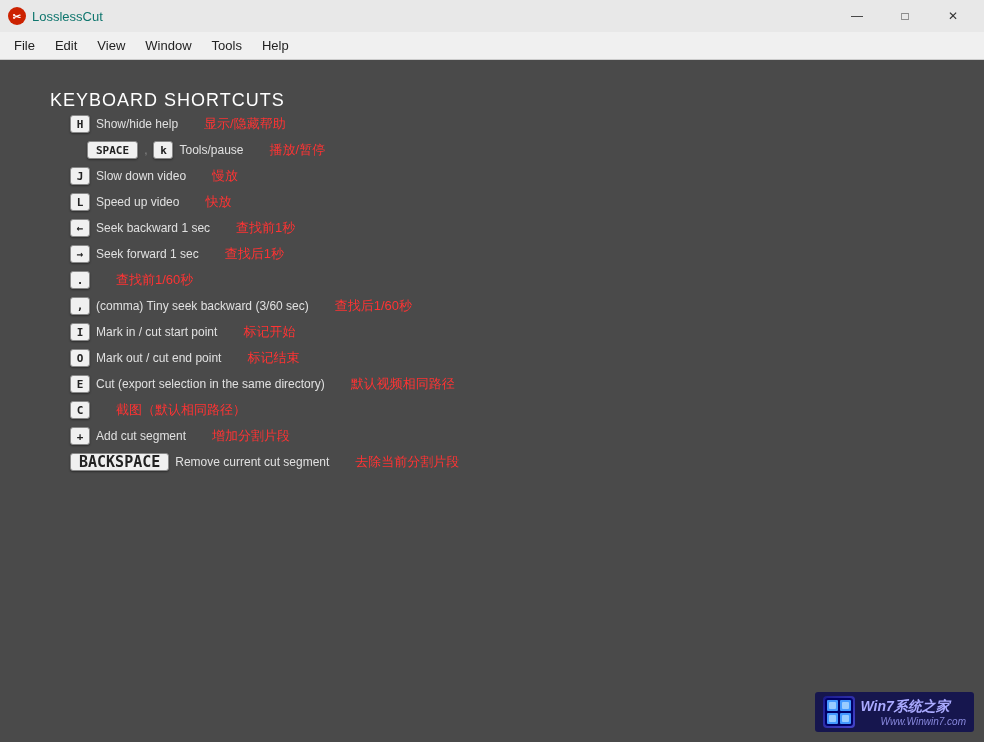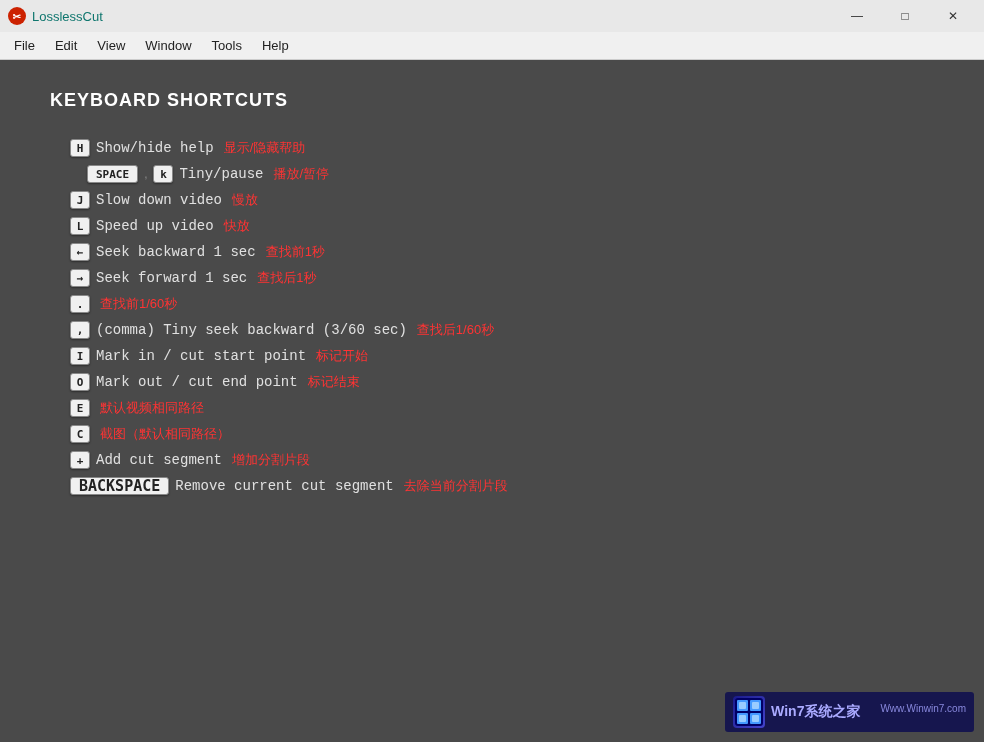--- a/index.html
+++ b/index.html
@@ -84,22 +84,22 @@
     .main-content {
       flex: 1;
       background: #4a4a4a;
       padding: 30px 50px;
       overflow-y: auto;
     }
 
     .shortcuts-title {
       color: #ffffff;
       font-size: 18px;
-      font-weight: bold;
-      margin-bottom: 28px;
+      font-weight: normal;
+      margin-bottom: 4px;
       letter-spacing: 1px;
     }
 
     .shortcuts-list {
       list-style: disc;
       padding-left: 20px;
     }
 
     .shortcuts-list li {
       color: #ddd;
@@ -135,28 +135,27 @@
     }
 
     .key-badge.backspace {
       padding: 1px 8px;
       min-width: 80px;
       font-size: 15px;
     }
 
     .shortcut-label {
       color: #e0e0e0;
-      font-size: 14px;
-      font-family: Liberation Mono, monospace;
+      font-size: 12px;
     }
 
     .shortcut-chinese {
       color: #ff3333;
       font-size: 13px;
-      margin-left: 4px;
+      margin-left: 20px;
     }
 
     .comma-separator {
       color: #888;
       font-size: 12px;
     }
 
     
     .watermark {
       position: absolute;
@@ -178,21 +177,22 @@
       background: linear-gradient(135deg, #1a1a8c, #4444cc);
       border-radius: 4px;
       display: flex;
       align-items: center;
       justify-content: center;
       font-size: 18px;
     }
 
     .watermark-text {
       display: flex;
-      flex-direction: row;
+      flex-direction: column;
+      font-style: italic;
     }
 
     .win7-label {
       color: #aaaaff;
       font-size: 14px;
       font-weight: bold;
     }
 
     .win7-url {
       color: #8888dd;
@@ -230,21 +230,21 @@
     <li>
       <span class="key-badge">H</span>
       <span class="shortcut-label">Show/hide help</span>
       <span class="shortcut-chinese">显示/隐藏帮助</span>
     </li>
 
     <li>
       <span class="key-badge wide">SPACE</span>
       <span class="comma-separator">,</span>
       <span class="key-badge">k</span>
-      <span class="shortcut-label">Tiny/pause</span>
+      <span class="shortcut-label">Tools/pause</span>
       <span class="shortcut-chinese">播放/暂停</span>
     </li>
 
     <li>
       <span class="key-badge">J</span>
       <span class="shortcut-label">Slow down video</span>
       <span class="shortcut-chinese">慢放</span>
     </li>
 
     <li>
@@ -283,20 +283,21 @@
     </li>
 
     <li>
       <span class="key-badge">O</span>
       <span class="shortcut-label">Mark out / cut end point</span>
       <span class="shortcut-chinese">标记结束</span>
     </li>
 
     <li>
       <span class="key-badge">E</span>
+      <span class="shortcut-label">Cut (export selection in the same directory)</span>
       <span class="shortcut-chinese">默认视频相同路径</span>
     </li>
 
     <li>
       <span class="key-badge">C</span>
       <span class="shortcut-chinese">截图（默认相同路径）</span>
     </li>
 
     <li>
       <span class="key-badge">+</span>

